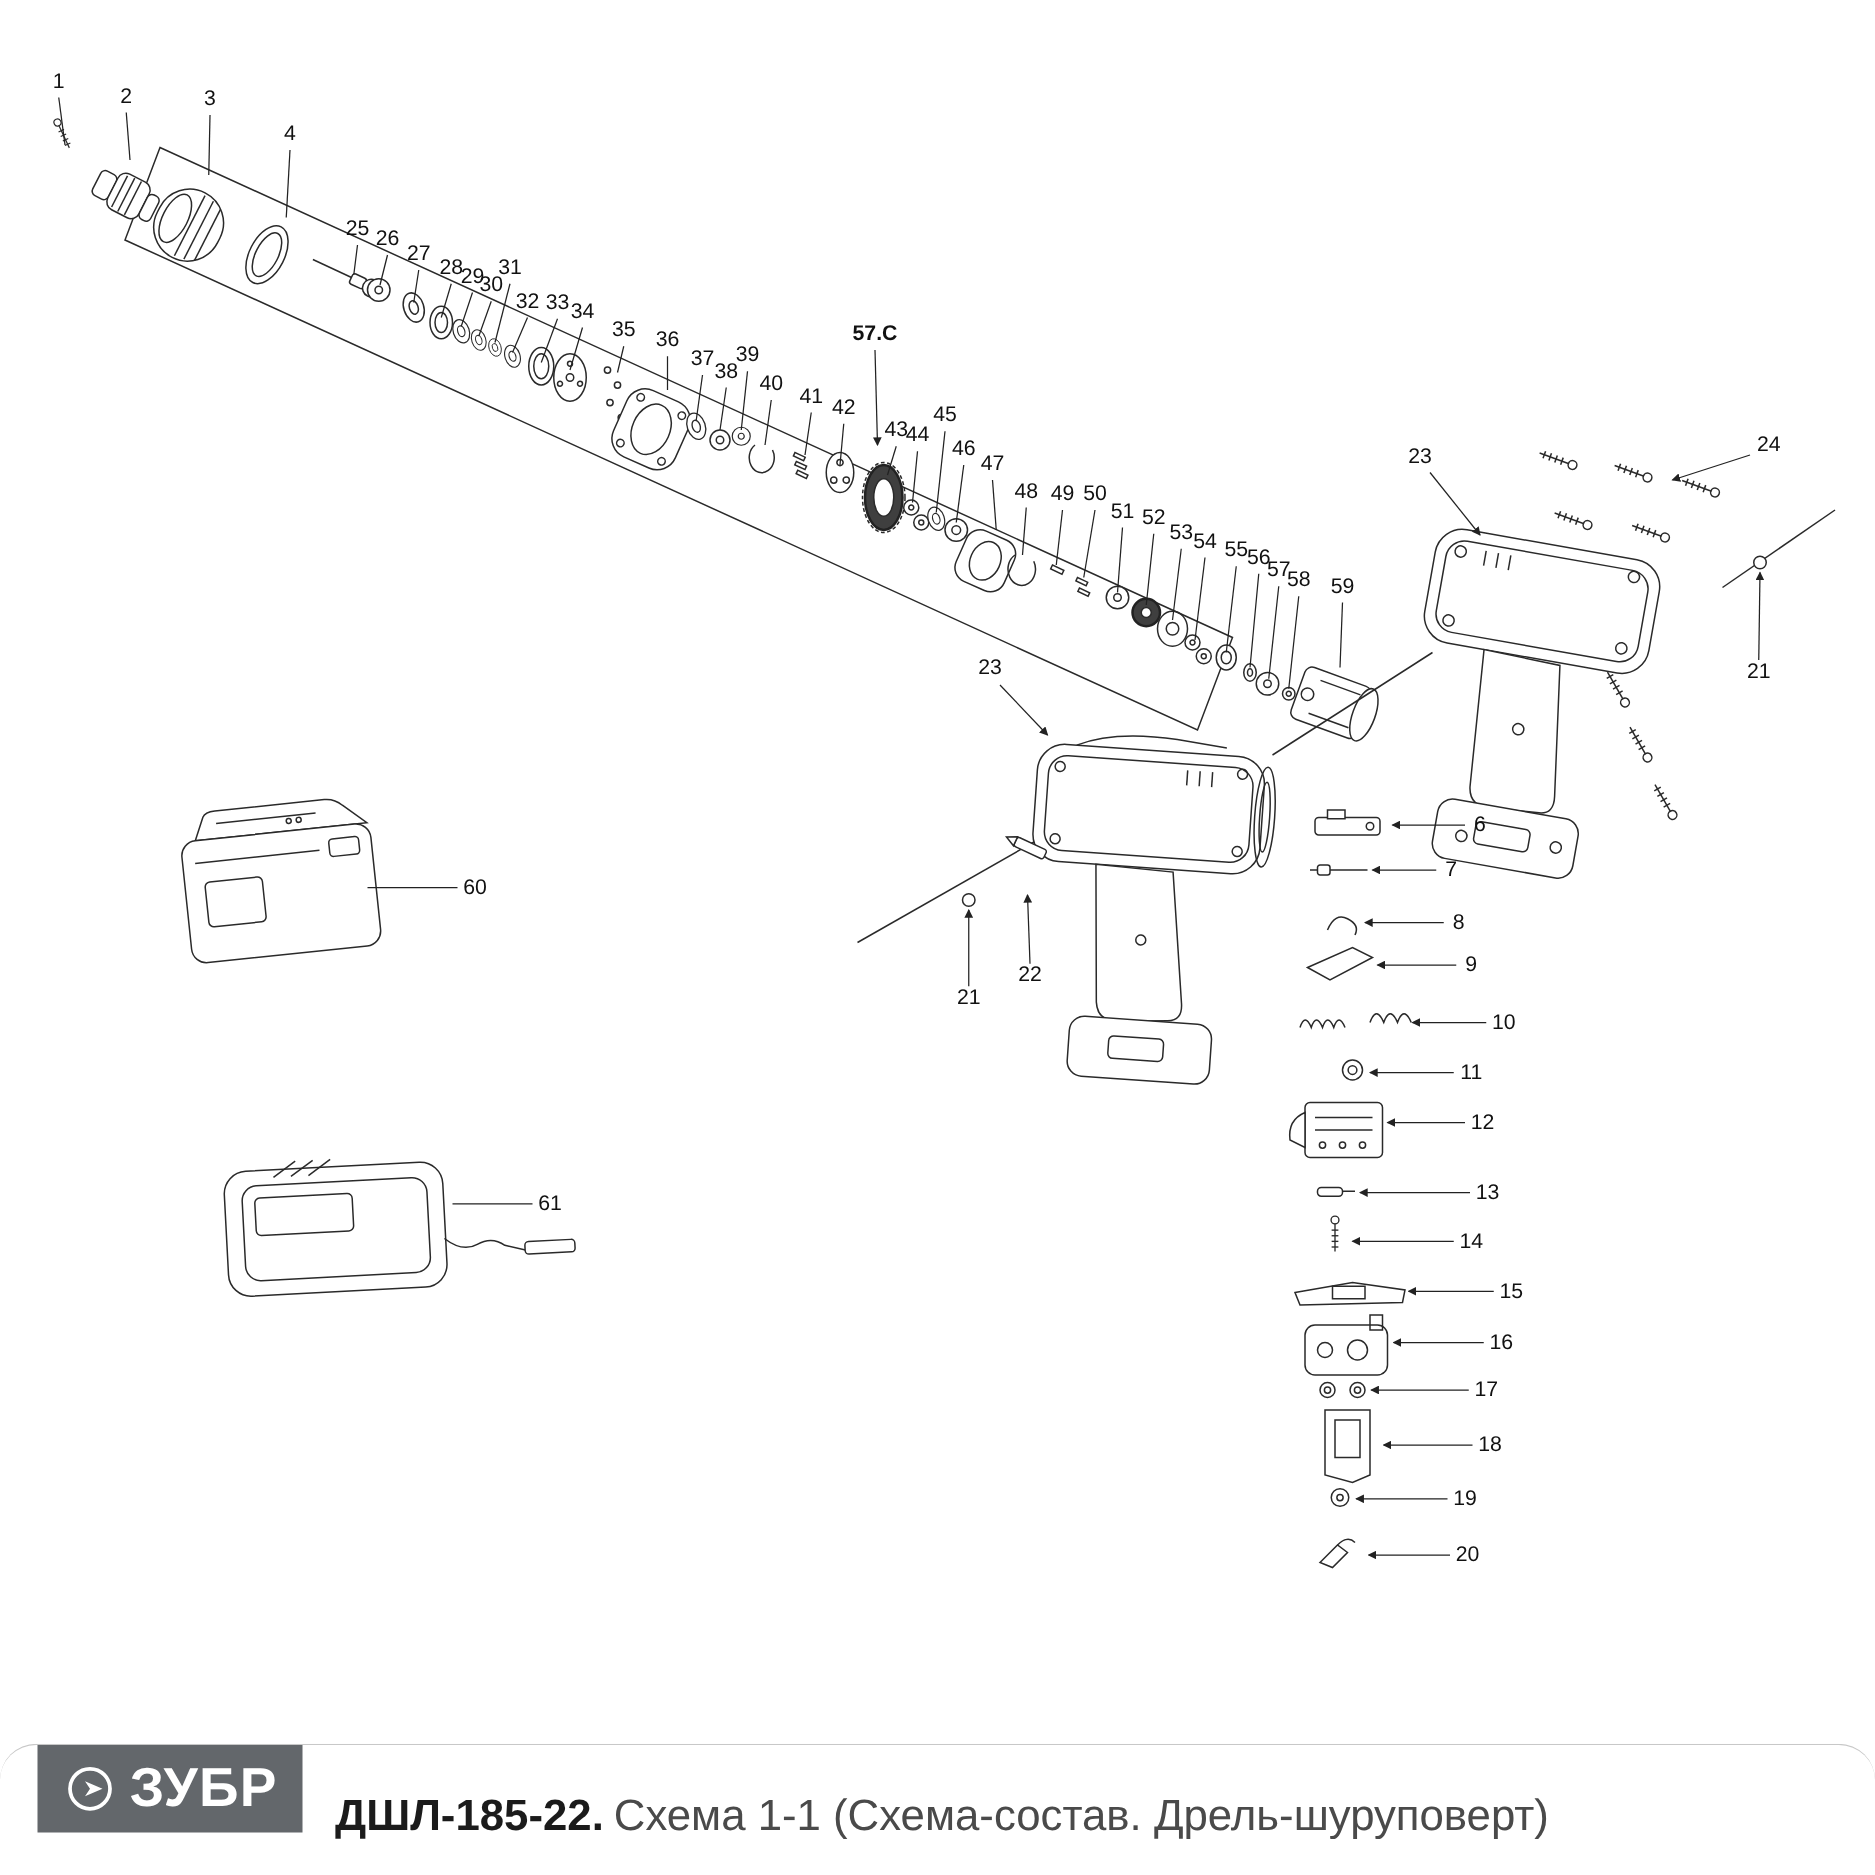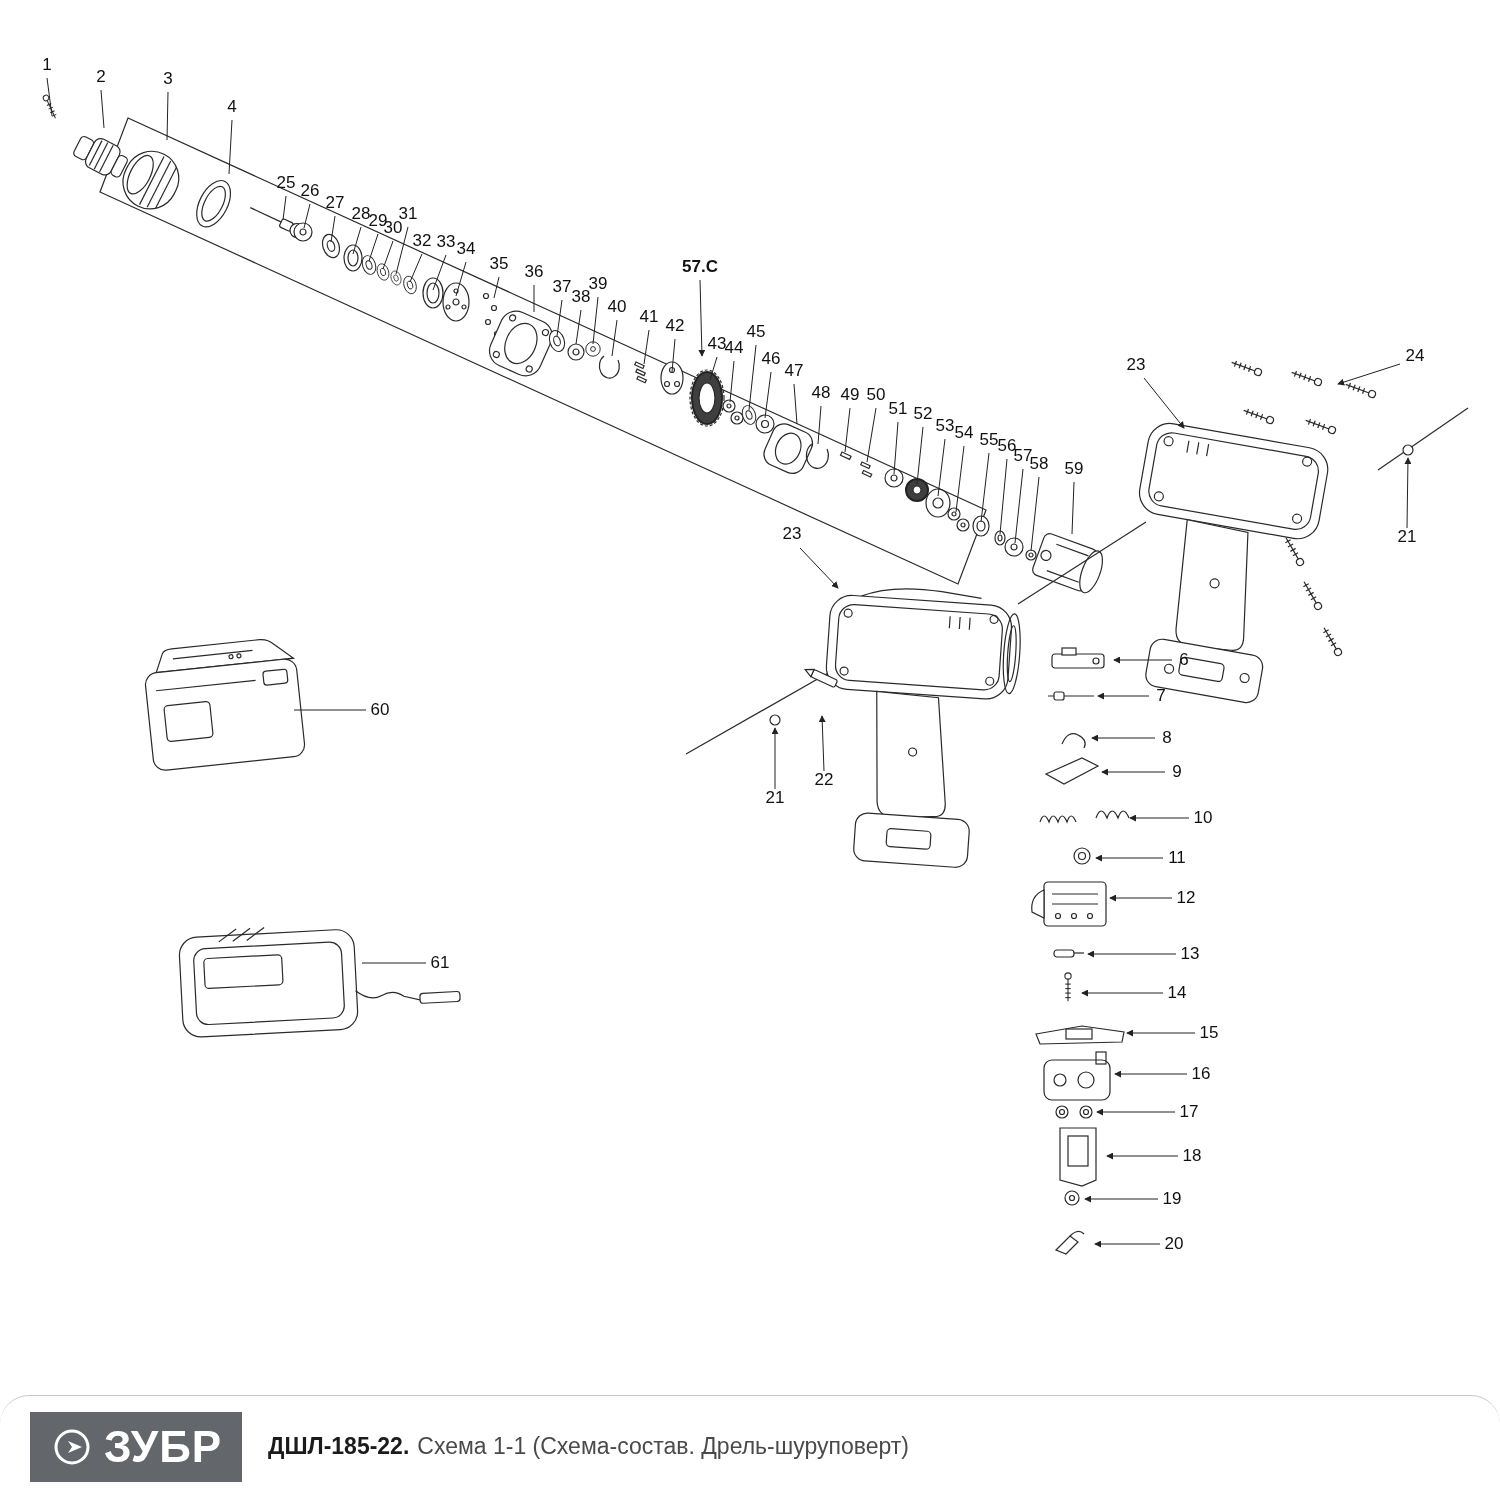--- a/index.html
+++ b/index.html
@@ -7,26 +7,26 @@
           font-family:"Liberation Sans",sans-serif;}
   #diagram-svg{position:absolute;top:0;left:0;}
   #diagram-svg text.plabel{font-size:17px;fill:#111;text-anchor:middle;
           font-family:"Liberation Sans",sans-serif;}
   #diagram-svg text.plabel.b{font-weight:bold;}
   .leader{stroke:#222;stroke-width:1;fill:none;}
   .art{stroke:#2a2a2a;stroke-width:1.2;fill:none;}
   .artf{stroke:#2a2a2a;stroke-width:1.2;fill:#ffffff;}
   .dark{stroke:#222;stroke-width:2;fill:#3f3f3f;}
   .footer{position:absolute;left:0;right:0;top:1395px;height:102px;background:#fff;
-          border-top:1px solid #c8c8c8;display:flex;align-items:center;gap:26px;
+          border-top:1px solid #c8c8c8;display:flex;gap:26px;
           padding-left:30px;box-sizing:border-box;border-radius:29px;}
   .logo{width:212px;height:70px;background:#63676b;color:#fff;display:flex;
         align-items:center;justify-content:center;gap:10px;flex:0 0 auto;}
   .logo-text{font-size:44px;font-weight:bold;letter-spacing:1px;line-height:1;}
-  .title{font-size:23px;color:#4a4a4a;white-space:nowrap;}
+  .title{font-size:35px;color:#4a4a4a;white-space:nowrap;margin-top:37px;}
   .model{font-weight:bold;color:#1b1b1b;margin-right:8px;}
 </style>
 </head>
 <body>
 
 <div class="canvas">
 
 <svg id="diagram-svg" width="1500" height="1395" viewBox="0 0 1500 1395">
   <defs>
     <marker id="arrow" viewBox="0 0 8 8" refX="7" refY="4" markerWidth="7" markerHeight="7" orient="auto-start-reverse">

